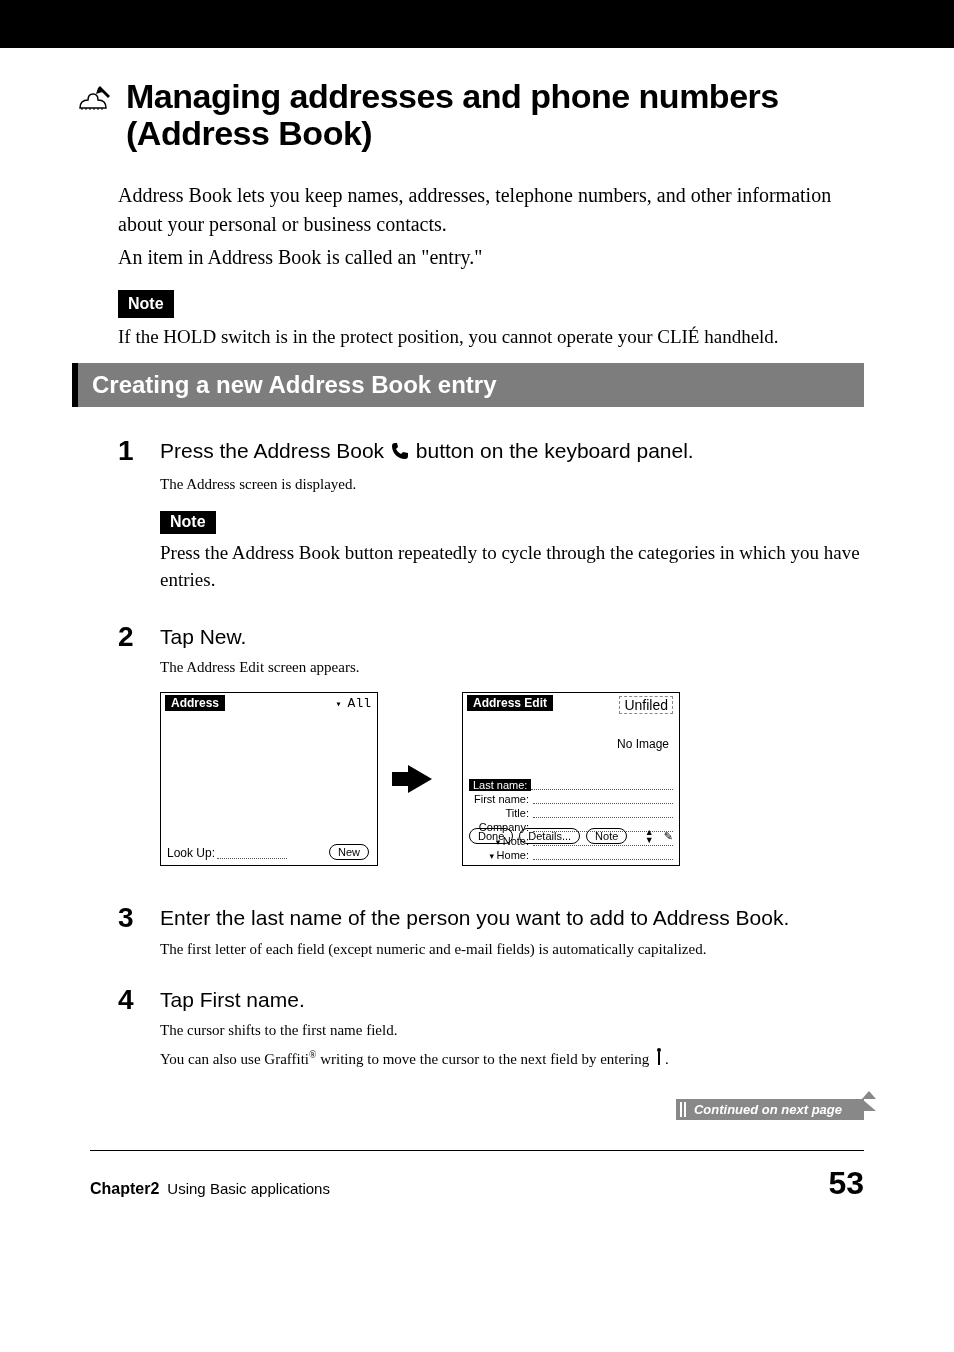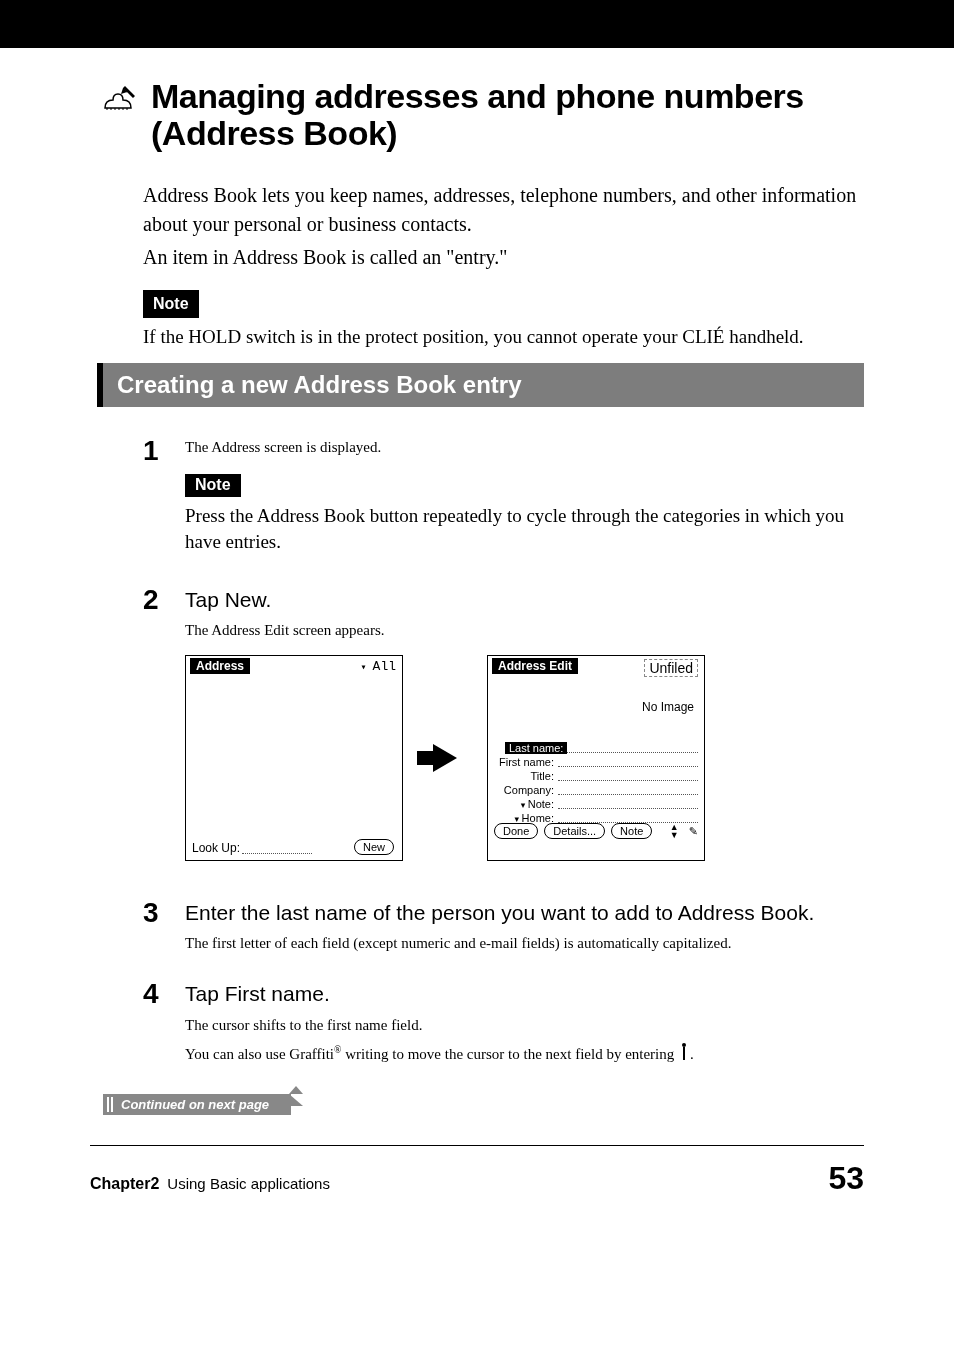--- a/index.html
+++ b/index.html
@@ -1,19 +1,19 @@
 <!DOCTYPE html>
 <html><head>
 <meta charset="utf-8">
 <style>
   * { box-sizing: border-box; margin: 0; padding: 0; }
   html, body { width: 954px; background: #fff; font-family: Georgia, "Times New Roman", serif; color: #000; }
   .page { width: 954px; padding: 0; position: relative; }
   .topbar { height: 48px; background: #000; }
-  .content { padding: 30px 90px 0 103px; }
+  .content { padding: 30px 90px 0 78px; }
 
   .title-row { display: flex; align-items: flex-start; gap: 12px; margin-bottom: 28px; }
   .title-icon svg { width: 36px; height: 30px; margin-top: 4px; }
   h1.main-title { font-family: Arial, Helvetica, sans-serif; font-weight: 900; font-size: 34px; line-height: 1.1; letter-spacing: -0.5px; }
 
   .intro { margin-left: 40px; font-size: 20px; line-height: 1.45; margin-bottom: 6px; }
   .intro p { margin-bottom: 4px; }
 
   .note-label { display: inline-block; background: #000; color: #fff; font-family: Arial, Helvetica, sans-serif; font-weight: bold; font-size: 16px; padding: 2px 10px 3px; margin: 14px 0 6px 0; }
   .note-text { font-size: 19px; line-height: 1.4; margin-bottom: 18px; }
@@ -30,46 +30,46 @@
   .step-note-text { font-size: 19px; line-height: 1.4; margin-bottom: 10px; }
 
   .inline-icon { display: inline-block; vertical-align: -3px; }
   .inline-icon svg { width: 20px; height: 20px; }
   .graffiti-icon svg { width: 12px; height: 20px; }
 
   sup { font-size: 0.65em; vertical-align: super; }
 
   
   .shots { display: flex; align-items: center; gap: 30px; margin: 14px 0 18px 0; }
-  .shot { border: 1px solid #000; width: 218px; height: 206px; font-family: Arial, Helvetica, sans-serif; font-size: 12px; position: relative; background: #fff; }
+  .shot { border: 1px solid #000; width: 218px; height: 174px; font-family: Arial, Helvetica, sans-serif; font-size: 12px; position: relative; background: #fff; }
   .shot-title { position: absolute; top: 2px; left: 4px; background: #000; color: #fff; font-weight: bold; padding: 1px 6px; font-size: 12px; }
   .shot-cat { position: absolute; top: 3px; right: 6px; font-size: 13px; font-family: Liberation Mono, monospace; }
   .shot-cat::before { content: "▾ "; font-size: 10px; }
   .shot-lookup { position: absolute; bottom: 5px; left: 6px; font-size: 12px; }
   .shot-lookup-line { display: inline-block; width: 70px; border-bottom: 1px dotted #555; vertical-align: -2px; margin-left: 2px; }
   .shot-btn { display: inline-block; border: 1px solid #000; border-radius: 10px; padding: 0 8px; font-size: 11px; line-height: 14px; }
   .shot-new { position: absolute; bottom: 5px; right: 8px; }
 
   .shot2-unfiled { position: absolute; top: 3px; right: 6px; font-size: 14px; border: 1px dashed #888; padding: 0 4px; }
   .shot2-noimage { position: absolute; top: 44px; right: 10px; font-size: 12px; }
   .shot2-fields { position: absolute; top: 86px; left: 6px; right: 6px; font-size: 11px; }
   .shot2-row { display: flex; align-items: center; margin-bottom: 2px; }
   .shot2-label { width: 64px; text-align: right; padding-right: 4px; }
-  .shot2-label.sel { background: #000; color: #fff; padding: 0 4px; width: auto; margin-left: 11px; }
+  .shot2-label.sel { background: #000; color: #fff; padding: 0 4px; width: auto; }
   .shot2-line { flex: 1; border-bottom: 1px dotted #555; height: 10px; }
   .shot2-buttons { position: absolute; bottom: 21px; left: 6px; right: 6px; display: flex; align-items: center; gap: 6px; }
   .shot2-drop::before { content: "▾ "; font-size: 9px; }
   .shot2-arrows { margin-left: auto; display: flex; flex-direction: column; font-size: 9px; line-height: 8px; text-align: center; }
   .shot2-pen { font-size: 11px; margin-left: 4px; }
 
   .arrow-big { width: 0; height: 0; border-top: 14px solid transparent; border-bottom: 14px solid transparent; border-left: 24px solid #000; position: relative; }
   .arrow-big::before { content: ""; position: absolute; left: -40px; top: -7px; width: 16px; height: 14px; background: #000; }
 
   
-  .continued-wrap { display: flex; margin-top: 16px; margin-bottom: 30px; }
+  .continued-wrap { display: flex; justify-content: flex-end; margin-top: 16px; margin-bottom: 30px; }
   .continued { position: relative; background: #888; color: #fff; font-family: Arial, Helvetica, sans-serif; font-weight: bold; font-style: italic; font-size: 13px; padding: 3px 22px 3px 18px; }
   .continued::before { content: ""; position: absolute; left: 4px; top: 3px; bottom: 3px; width: 2px; background: #fff; }
   .continued::after { content: ""; position: absolute; left: 8px; top: 3px; bottom: 3px; width: 2px; background: #fff; }
   .continued-arrow { position: absolute; right: -12px; top: 0; bottom: 0; width: 0; height: 0; border-top: 12px solid transparent; border-bottom: 0 solid transparent; border-left: 14px solid #888; }
   .continued-arrow2 { position: absolute; right: -12px; top: -8px; width: 0; height: 0; border-left: 7px solid transparent; border-right: 7px solid transparent; border-bottom: 8px solid #888; }
 
   
   .footer-rule { border: none; border-top: 1px solid #000; margin: 10px 90px 14px; }
   .footer { display: flex; align-items: baseline; padding: 0 90px 40px; font-family: Arial, Helvetica, sans-serif; }
   .footer-chapter { font-weight: 900; font-size: 16px; margin-right: 8px; }
@@ -104,20 +104,25 @@
       <p class="note-text">If the HOLD switch is in the protect position, you cannot operate your CLIÉ handheld.</p>
     </div>
 
     <div class="section-bar">Creating a new Address Book entry</div>
 
     <div class="steps">
 
       <div class="step">
         <div class="step-num">1</div>
         <div class="step-body">
+          <div class="step-lead">
+            <span>Press the Address Book </span><span class="inline-icon"><svg viewBox="0 0 20 20">
+                  <path d="M5 2 C3 2 2 3 2 5 C2 12 8 18 15 18 C17 18 18 17 18 15 L18 12 L13 11 L11 13 C9 12 7 10 6 8 L8 6 L7 2 Z" fill="#000"></path>
+                </svg></span><span> button on the keyboard panel.</span>
+          </div>
           <p class="step-desc">The Address screen is displayed.</p>
           <div class="step-note-label">Note</div>
           <p class="step-note-text">Press the Address Book button repeatedly to cycle through the categories in which you have entries.</p>
         </div>
       </div>
 
       <div class="step">
         <div class="step-num">2</div>
         <div class="step-body">
           <div class="step-lead">Tap New.</div>

